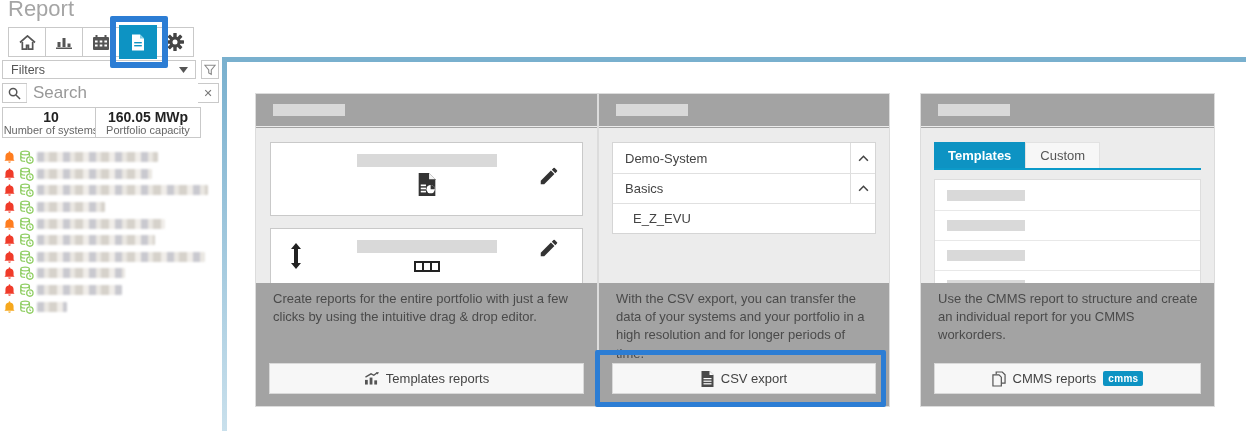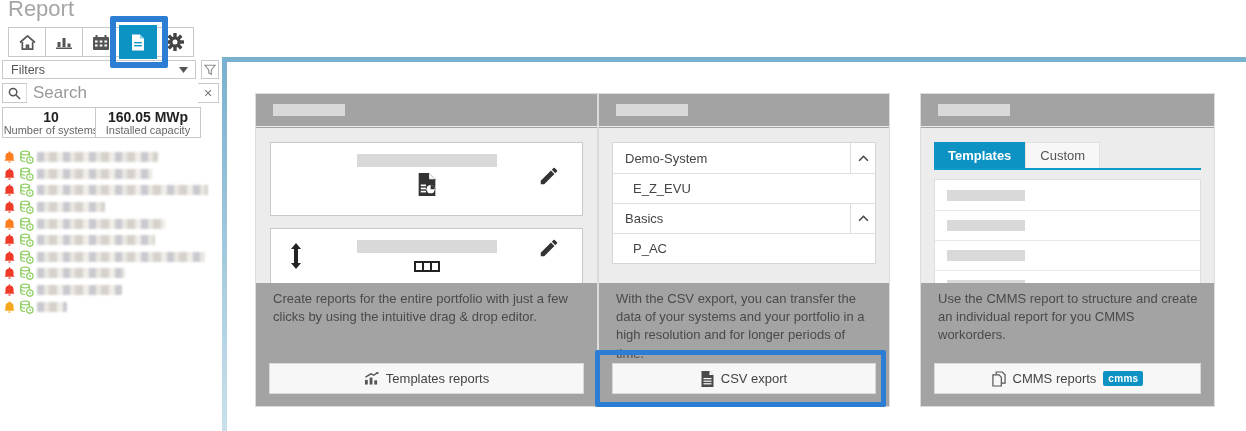--- a/index.html
+++ b/index.html
@@ -192,21 +192,21 @@
   <input class="search-input" type="text" placeholder="Search" style="">
   <span class="clear-btn">✕</span>
 </div>
 
 <div class="stat-box" id="stat-1">
   <div class="stat-value">10</div>
   <div class="stat-label">Number of systems</div>
 </div>
 <div class="stat-box" id="stat-2">
   <div class="stat-value">160.05 MWp</div>
-  <div class="stat-label">Installed capacity</div>
+  <div class="stat-label">Portfolio capacity</div>
 </div>
 
 <div class="system-list">
     <div class="sys-row">
       <span class="bell">
         <svg width="13" height="14" viewBox="0 0 16 16">
           <path fill="#ff7d1f" d="M8 1c.6 0 1 .45 1 1v.35A5 5 0 0 1 13 7.3V11l1.2 1.6H1.8L3 11V7.3a5 5 0 0 1 4-4.95V2c0-.55.4-1 1-1zM6.4 13.4h3.2a1.6 1.6 0 0 1-3.2 0z"></path>
         </svg>
       </span>
       <span class="sysicon">
@@ -457,33 +457,30 @@
   <div class="preview">
     <div class="csv-list">
         <div class="csv-row">
           <span class="csv-label">Demo-System</span>
           <span class="collapse-btn">
             <svg width="11" height="7" viewBox="0 0 12 8" fill="none" stroke="#444" stroke-width="1.8">
               <path d="M1 6.5l5-5 5 5"></path>
             </svg>
           </span>
         </div>
-        <div class="csv-row indent">
-          <span class="csv-label">E_Z_EVU</span>
-        </div>
         <div class="csv-row">
           <span class="csv-label">Basics</span>
           <span class="collapse-btn">
             <svg width="11" height="7" viewBox="0 0 12 8" fill="none" stroke="#444" stroke-width="1.8">
               <path d="M1 6.5l5-5 5 5"></path>
             </svg>
           </span>
         </div>
         <div class="csv-row indent">
-          <span class="csv-label">P_AC</span>
+          <span class="csv-label">E_Z_EVU</span>
         </div>
       </div>
   </div>
   <div class="card-desc">With the CSV export, you can transfer the data of your systems and your portfolio in a high resolution and for longer periods of time.</div>
   <div class="card-btn">
     <span style="display:flex">
       <svg width="13" height="16" viewBox="0 0 13 16">
           <path fill="#4a4a4a" d="M.5 0h8l4 4v12H.5z"></path>
           <path fill="#fff" d="M8.5 0l4 4h-4z"></path>
           <g fill="#fff">

